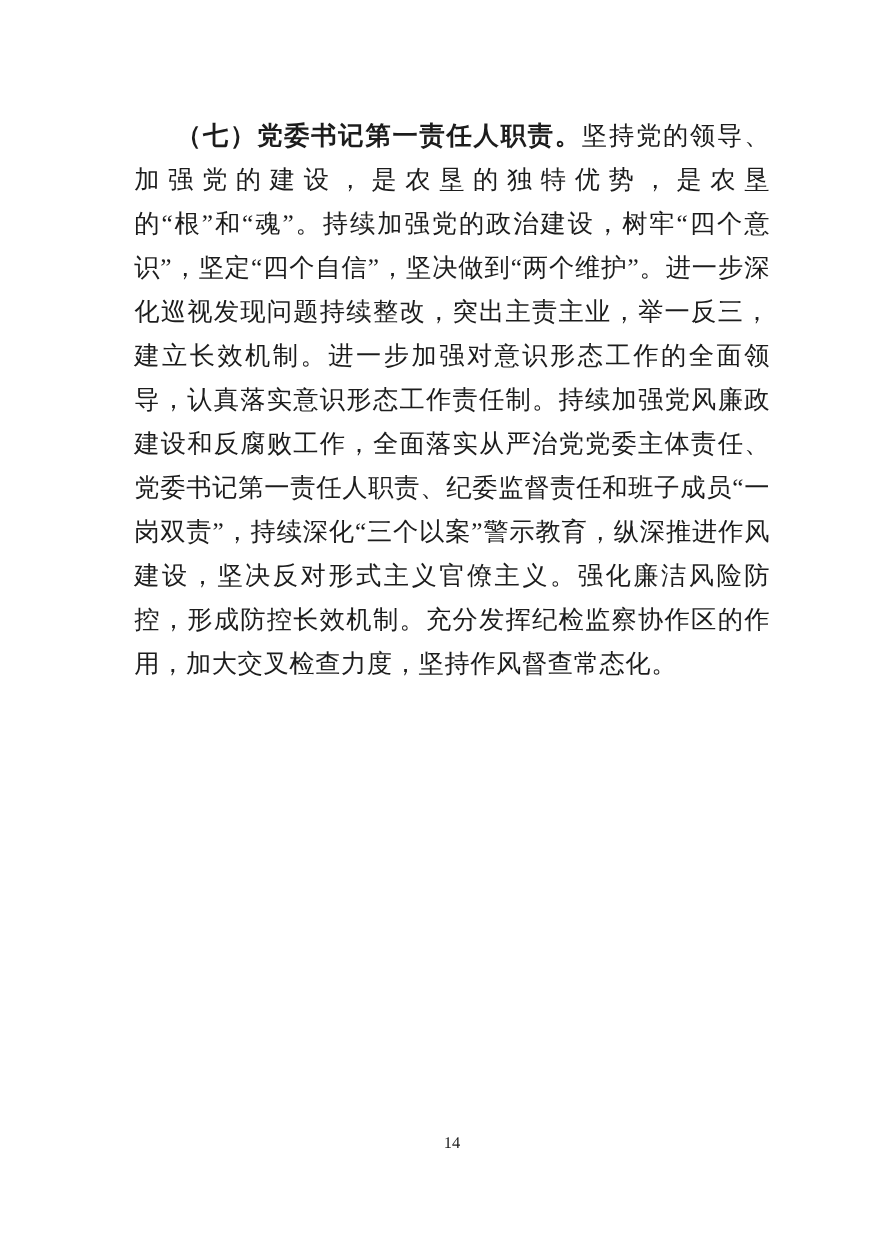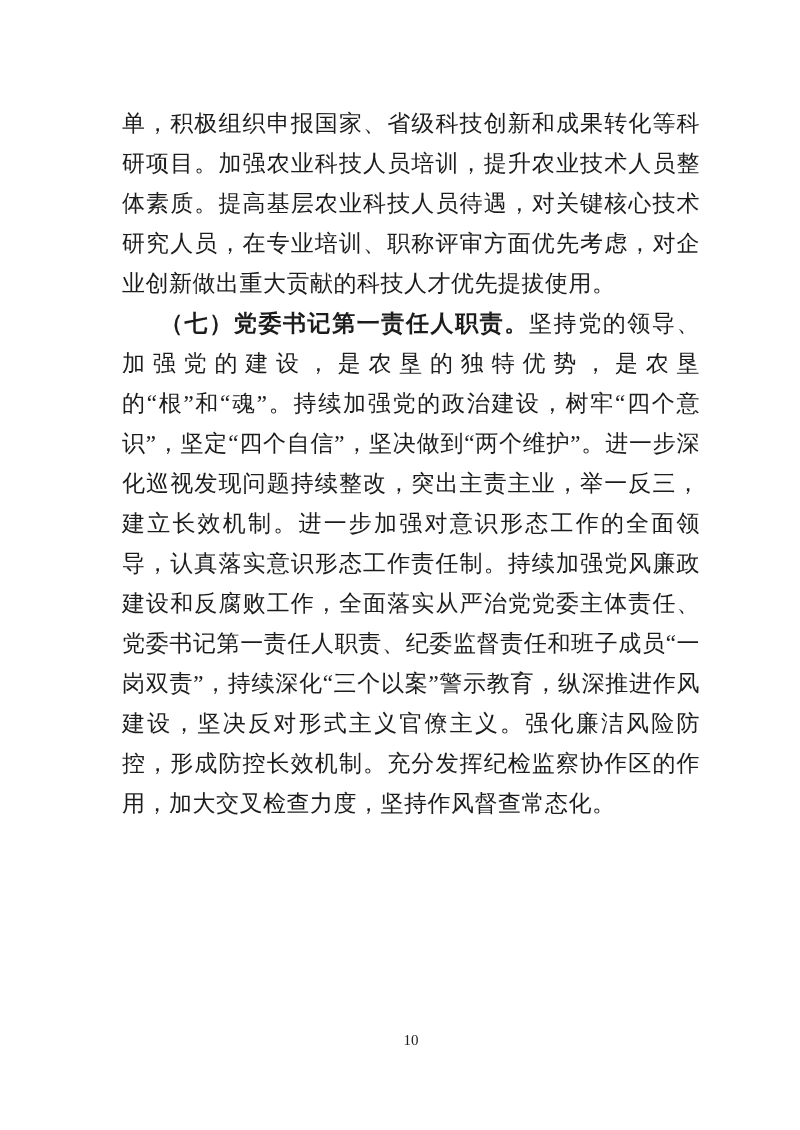--- a/index.html
+++ b/index.html
@@ -48,27 +48,24 @@
     color: #1c1c1c;
   }
 </style>
 </head>
 <body>
 
 <div class="page">
 
   <div class="doc-body">
 
-    <p>
-      <span>单，积极组织申报国家、省级科技创新和成果转化等科研项目。加强农业科技人员培训，提升农业技术人员整体素质。提高基层农业科技人员待遇，对关键核心技术研究人员，在专业培训、职称评审方面优先考虑，对企业创新做出重大贡献的科技人才优先提拔使用。</span>
-    </p>
 
     <p class="para-indent">
       <span class="bold-lead">（七）党委书记第一责任人职责。</span><span>坚持党的领导、加强党的建设，是农垦的独特优势，是农垦的“根”和“魂”。持续加强党的政治建设，树牢“四个意识”，坚定“四个自信”，坚决做到“两个维护”。进一步深化巡视发现问题持续整改，突出主责主业，举一反三，建立长效机制。进一步加强对意识形态工作的全面领导，认真落实意识形态工作责任制。持续加强党风廉政建设和反腐败工作，全面落实从严治党党委主体责任、党委书记第一责任人职责、纪委监督责任和班子成员“一岗双责”，持续深化“三个以案”警示教育，纵深推进作风建设，坚决反对形式主义官僚主义。强化廉洁风险防控，形成防控长效机制。充分发挥纪检监察协作区的作用，加大交叉检查力度，坚持作风督查常态化。</span>
     </p>
 
   </div>
 
   <div class="page-footer">
-    <span>10</span>
+    <span>14</span>
   </div>
 
 </div>
 
 </body></html>

